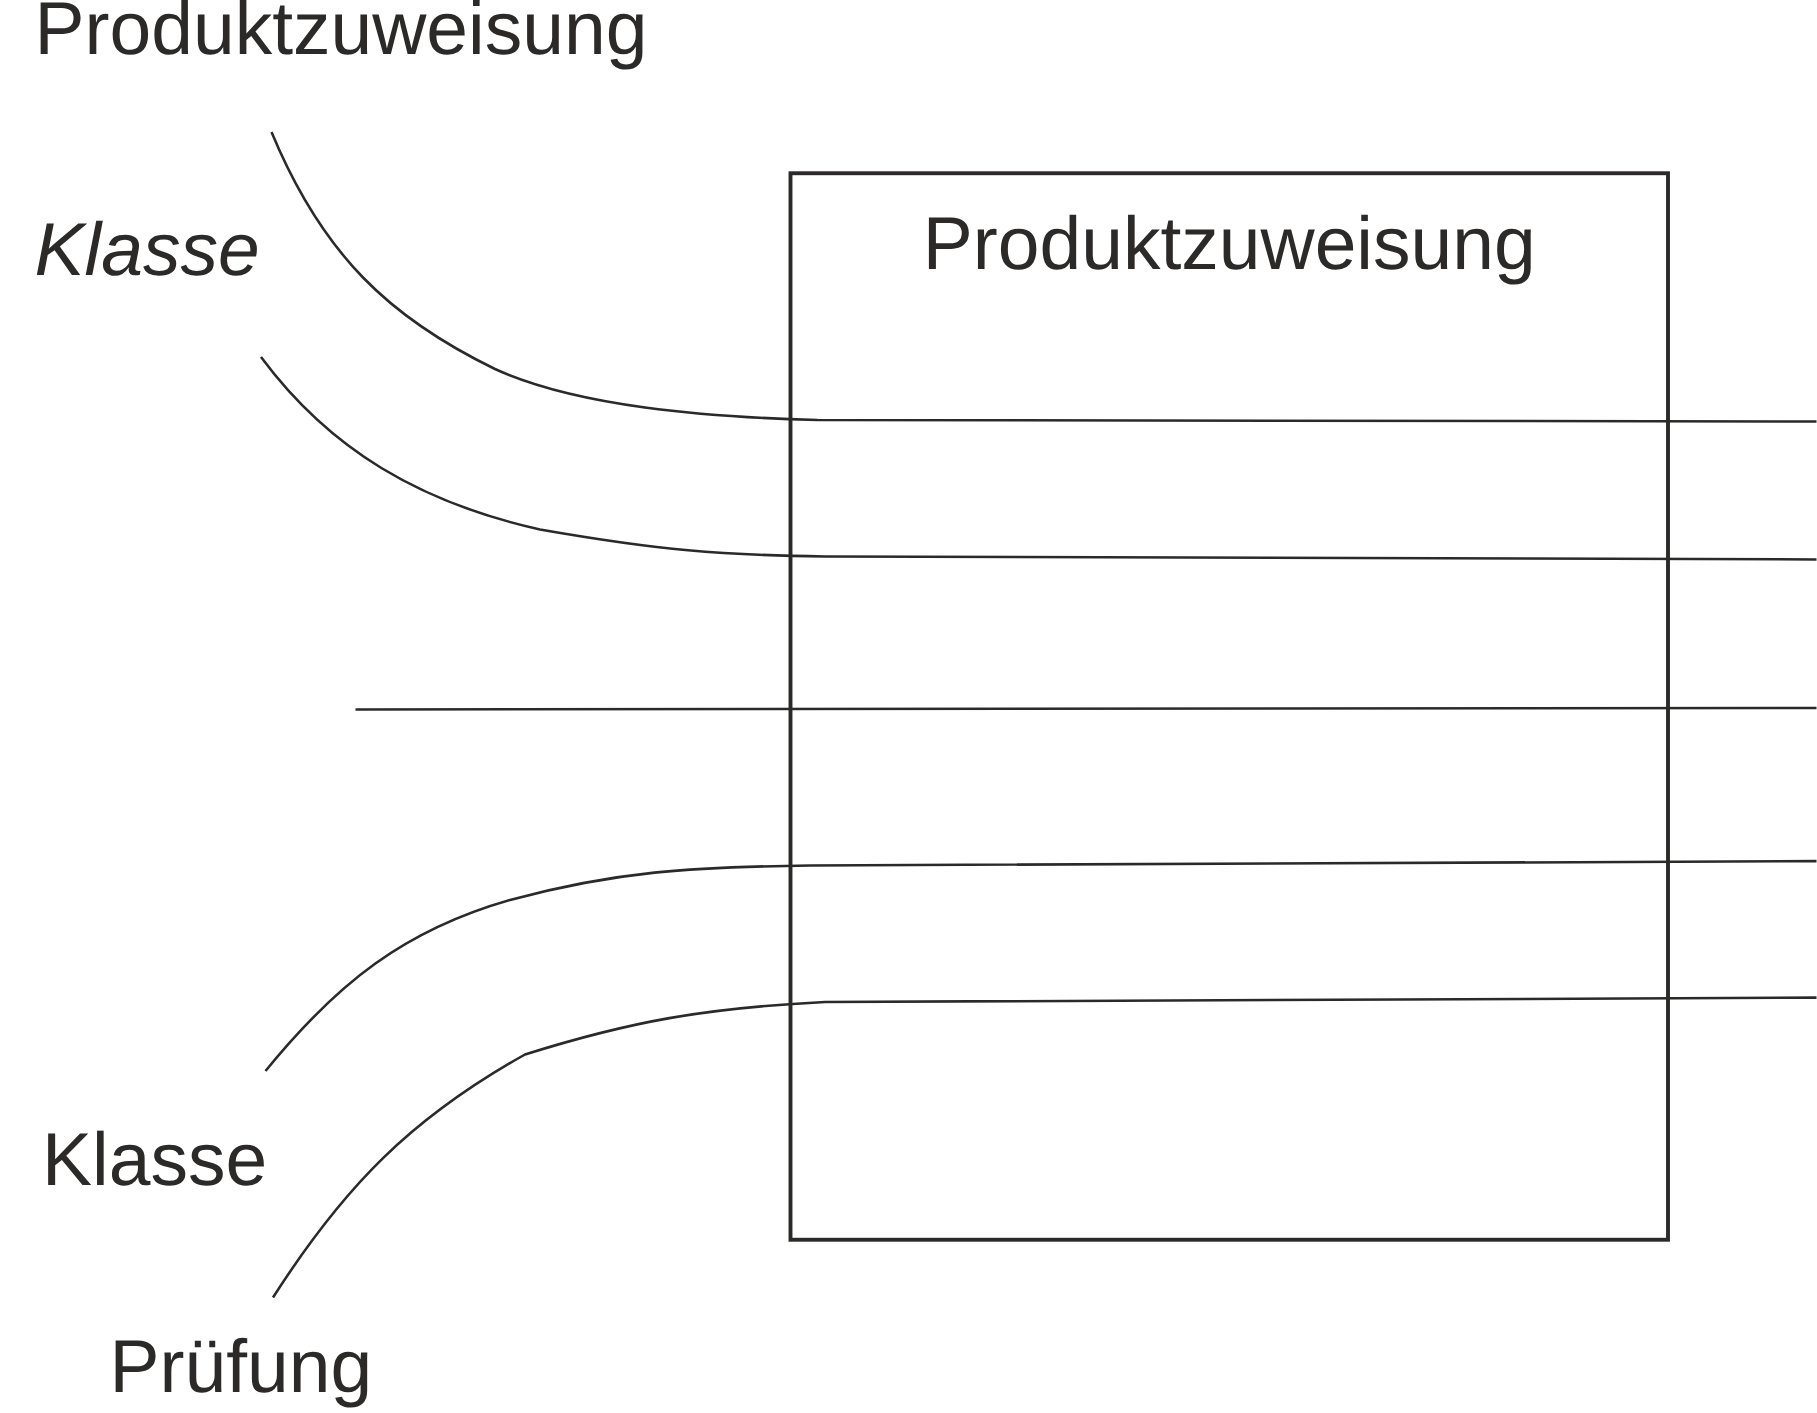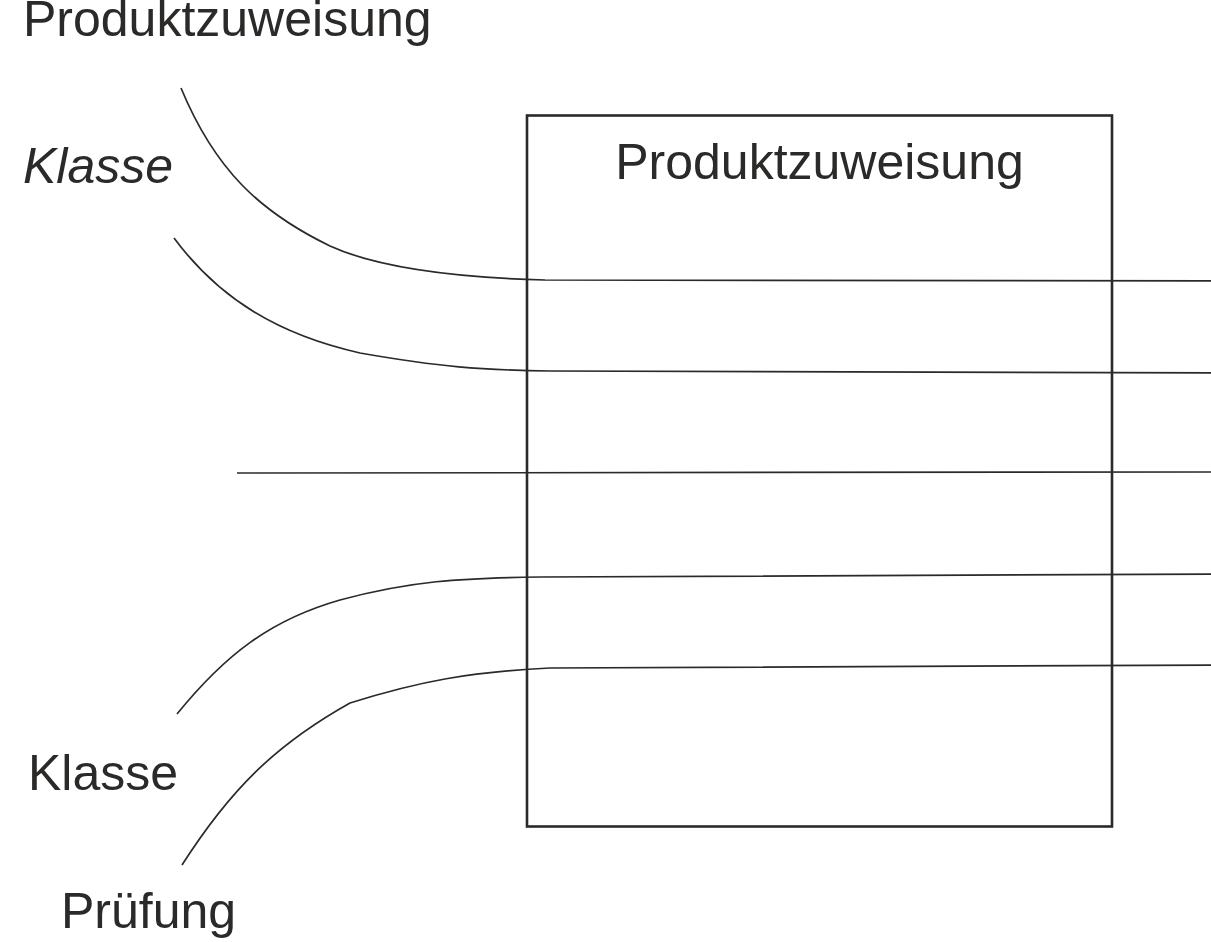--- a/index.html
+++ b/index.html
@@ -34,21 +34,21 @@
     position: absolute;
     font-size: 50px;
     line-height: 1;
     white-space: nowrap;
     color: var(--ink);
   }
   .lbl-produktzuweisung { left: 3px;  top: -6px;  }
   .lbl-klasse           { left: 3px;  top: 141px; font-style: italic; }
   .lbl-einzellektion    { left: 1px;  top: 404px; }
   .lbl-anlass           { left: 8px;  top: 748px; }
-  .lbl-pruefung         { left: 0px;  top: 886px; padding-left: 41px; }
+  .lbl-pruefung         { left: 12px;  top: 886px; padding-left: 41px; }
   .box-title {
     position: absolute;
     left: 507px;
     top: 137px;
     width: 585px;
     text-align: center;
     font-size: 50px;
     line-height: 1;
     white-space: nowrap;
     color: var(--ink);

